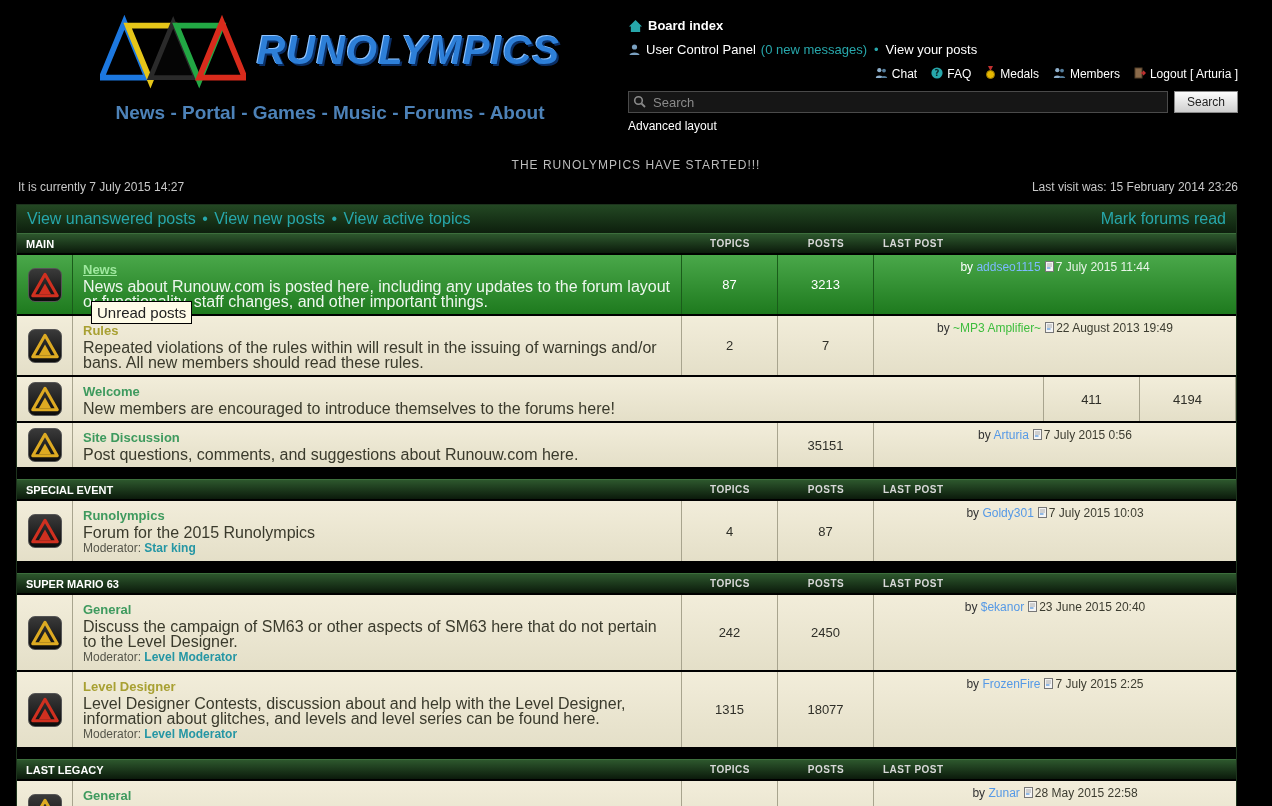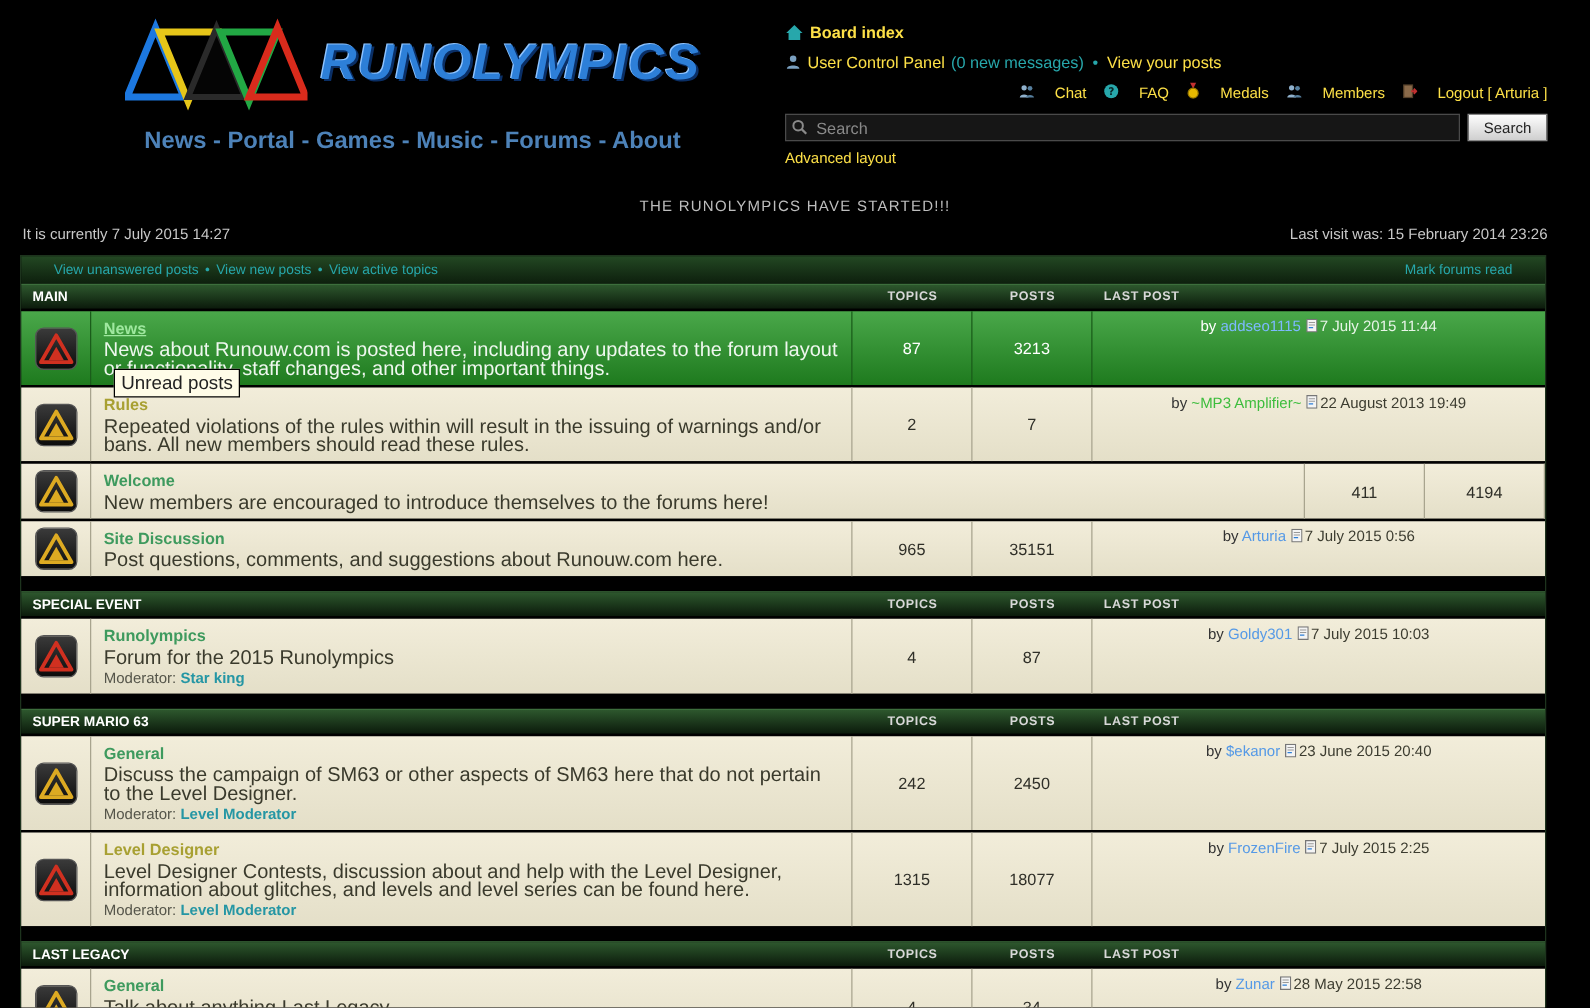--- a/index.html
+++ b/index.html
@@ -20,26 +20,26 @@
     color:#2d7fd8;
     text-shadow:2px 2px 0 #0a2f66, -1px -1px 0 #8fc4ff;
     font-style:italic;
   }
   .site-nav { margin-top:10px; font-size:19px; font-weight:bold; color:#4d82b8; }
   .site-nav a { color:#4d82b8; }
   .nav-sep { color:#4d82b8; }
 
   .right-block { position:absolute; left:628px; top:18px; width:610px; font-size:13px; }
   .line { margin-bottom:9px; display:flex; align-items:center; gap:5px; }
-  .right-block a { color:#fde047; }
+  .right-block a { color:#ffffff; }
   .board-line a { font-weight:bold; font-size:13px; }
   .ucp-line .msg { color:#27a7ab; }
   .bullet { color:#27a7ab; padding:0 2px; }
   .top-links { justify-content:flex-end; gap:14px; }
-  .top-links a { display:inline-flex; align-items:center; gap:16px; font-size:12px; }
+  .top-links a { display:inline-flex; align-items:center; gap:4px; font-size:12px; }
   .search-row { display:flex; margin-bottom:6px; }
   .search-wrap { position:relative; flex:1; margin-right:6px; }
   .search-wrap .s-icon { position:absolute; left:5px; top:4px; }
   .search-wrap input {
     width:100%; height:22px; background:#161616; border:1px solid #4a4a4a;
     color:#bbb; padding:0 6px 0 24px; font-size:13px;
     font-family:"Liberation Sans",sans-serif;
   }
   .search-wrap input::placeholder { color:#8a8a8a; }
   .search-btn {
@@ -51,21 +51,21 @@
   .adv a { font-size:12px; }
 
   
   .announcement { text-align:center; font-size:12px; color:#bdbdbd; letter-spacing:1px; margin-top:2px; }
   .status-row { display:flex; justify-content:space-between; padding:0 34px 0 18px; margin-top:8px; font-size:12px; color:#c8c8c8; }
 
   
   .forum-box { margin:10px 35px 0 16px; width:1221px; border:1px solid #1d331d; background:#000; }
   .toolbar {
     display:flex; justify-content:space-between; align-items:center;
-    padding:5px 26px; background:linear-gradient(#234823,#0d1f0d); font-size:11px;
+    padding:5px 10px; background:linear-gradient(#234823,#0d1f0d); font-size:16px;
   }
   .toolbar a { color:#27a7ab; }
   .tb-left .bullet { color:#27a7ab; }
 
   .category { margin-bottom:10px; }
   .cat-header {
     display:flex; align-items:center; height:22px;
     background:linear-gradient(#2d572d,#0b1a0b);
     border-top:1px solid #3c6e3c; border-bottom:2px solid #000;
   }
@@ -312,21 +312,20 @@
                     <path d="M18 3 L34 31 L2 31 Z" fill="none" stroke="#ddaa22" stroke-width="4" stroke-linejoin="round"></path>
                     <path d="M18 15 L26 29 L10 29 Z" fill="#ddaa22"></path>
                   </svg>
                 </span>
     </div>
     <div class="cell-info">
       <a class="f-title green">Site Discussion</a>
       <div class="f-desc">Post questions, comments, and suggestions about Runouw.com here.</div>
       
     </div>
-    <div class="cell-topics">965</div>
     <div class="cell-posts">35151</div>
     <div class="cell-last">
       <span class="by-line"><span class="by">by </span><a class="author">Arturia</a><span class="pg-icon"><svg width="9" height="11" viewBox="0 0 9 11">
                       <rect x="0.5" y="0.5" width="8" height="10" fill="#f4f4f4" stroke="#777" stroke-width="1"></rect>
                       <line x1="2" y1="3" x2="7" y2="3" stroke="#999" stroke-width="0.8"></line>
                       <line x1="2" y1="5" x2="7" y2="5" stroke="#999" stroke-width="0.8"></line>
                       <line x1="2" y1="7" x2="5.5" y2="7" stroke="#2d7fd8" stroke-width="1"></line>
                     </svg></span></span>
       <span class="date">7 July 2015 0:56</span>
     </div>

